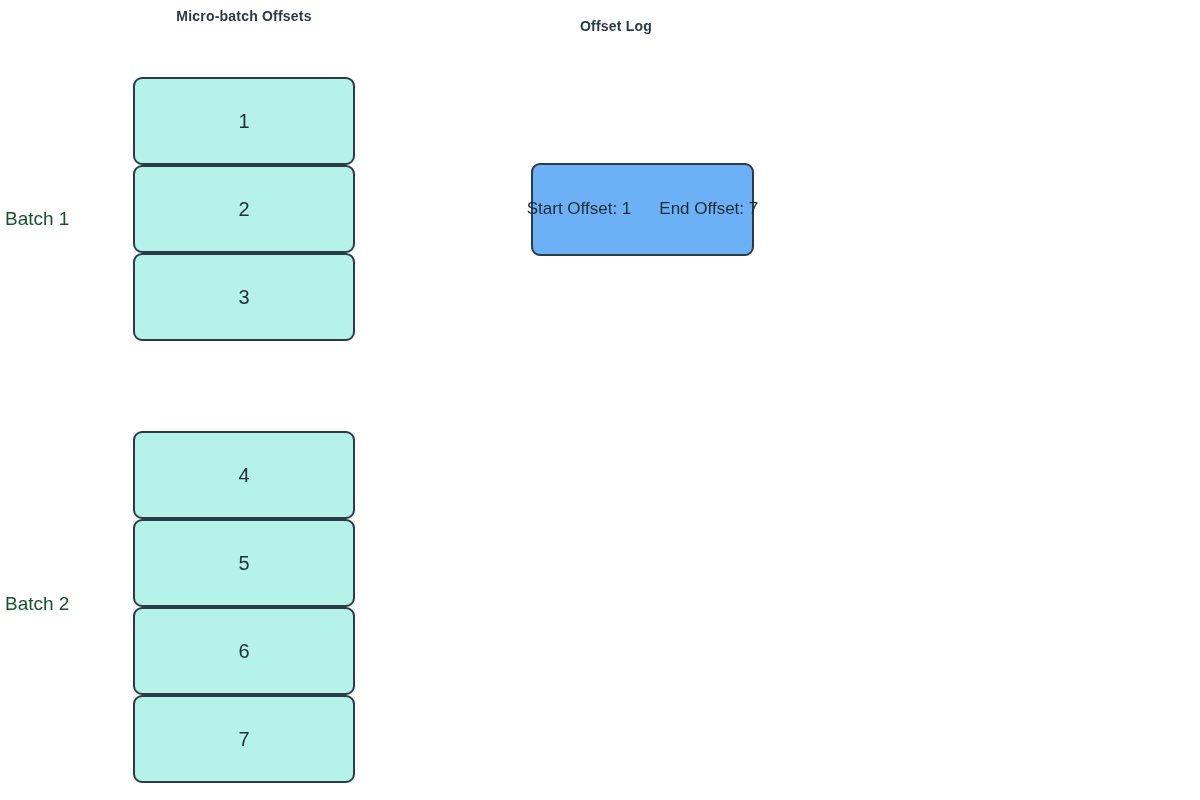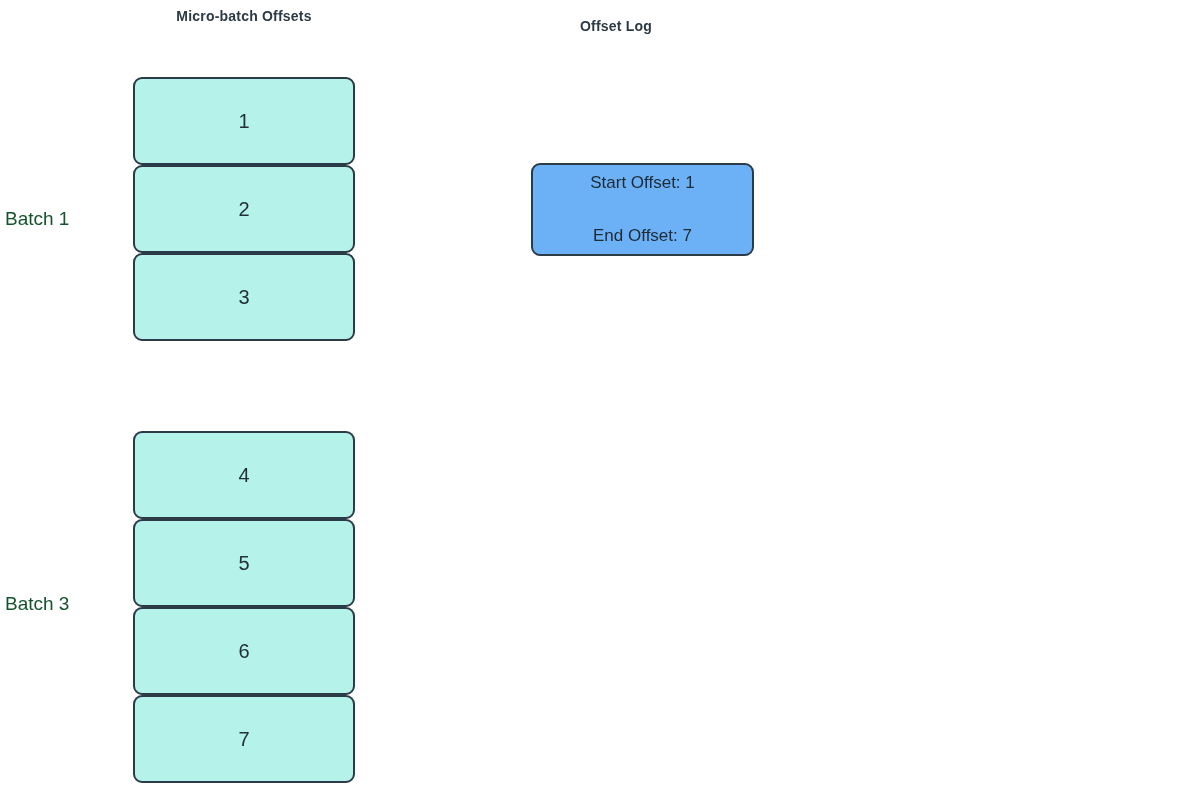--- a/index.html
+++ b/index.html
@@ -71,21 +71,21 @@
   .log-box {
     position: absolute;
     left: 531px;
     width: 223px;
     height: 93px;
     box-sizing: border-box;
     background: #6cb1f5;
     border: 2px solid #2b3b47;
     border-radius: 9px;
     display: flex;
-    flex-direction: column;
+    flex-direction: row;
     align-items: center;
     justify-content: center;
     font-size: 17px;
     color: #1c2b36;
     line-height: 1.42;
     text-align: center;
     gap: 28px;
   }
   .log-box .log-line { white-space: nowrap; }
 </style>
@@ -93,21 +93,21 @@
 <body>
 
 <div class="canvas">
 
   <div class="col-heading" id="heading-microbatch">Micro-batch Offsets</div>
 
   <div class="col-heading" id="heading-offsetlog">Offset Log</div>
 
   <div class="batch-label" id="batch-label-0">Batch 1</div>
 
-  <div class="batch-label" id="batch-label-1">Batch 3</div>
+  <div class="batch-label" id="batch-label-1">Batch 2</div>
 
   <div class="offset-cell" style="top:77px;">1</div>
   <div class="offset-cell" style="top:165px;">2</div>
   <div class="offset-cell" style="top:253px;">3</div>
 
   <div class="offset-cell" style="top:431px;">4</div>
   <div class="offset-cell" style="top:519px;">5</div>
   <div class="offset-cell" style="top:607px;">6</div>
   <div class="offset-cell" style="top:695px;">7</div>
 

